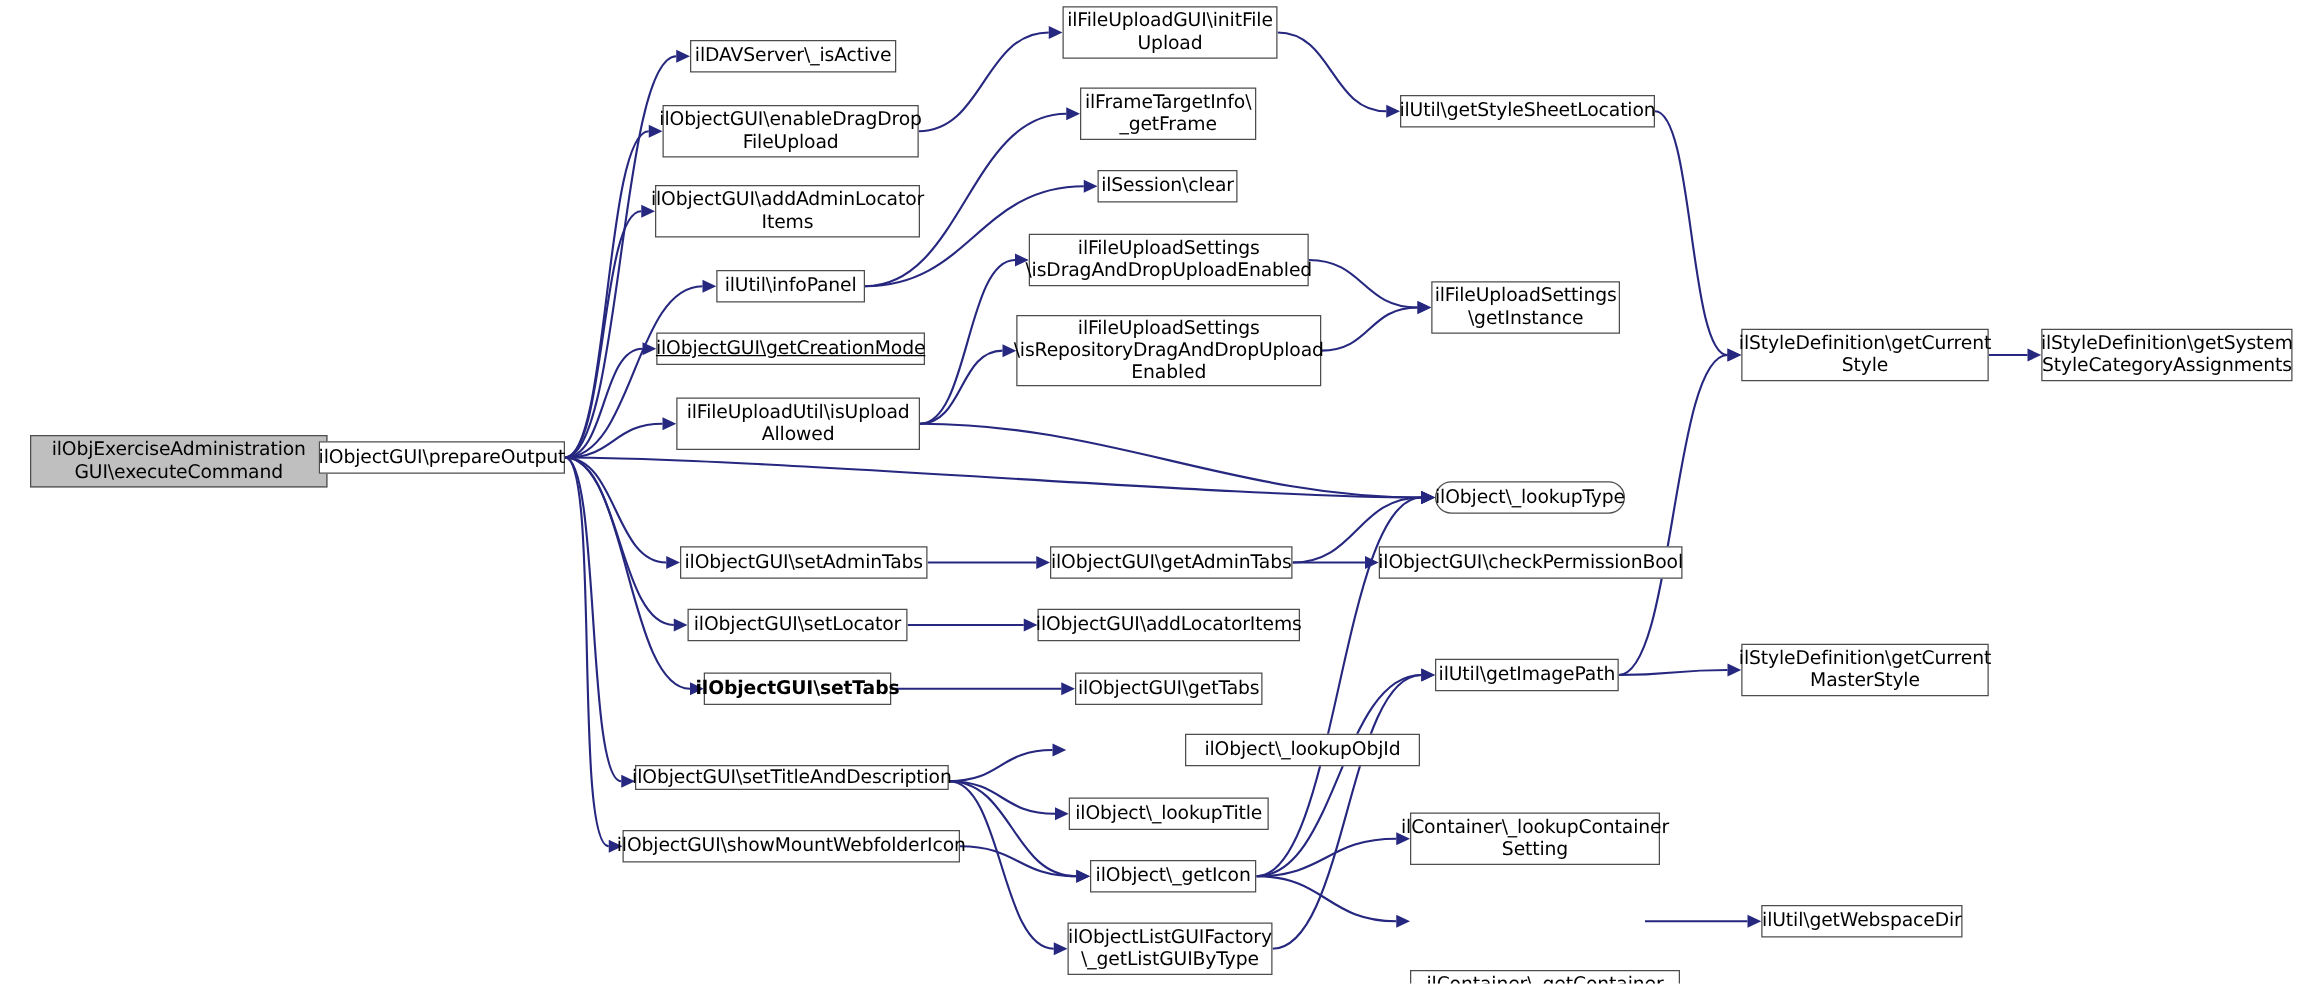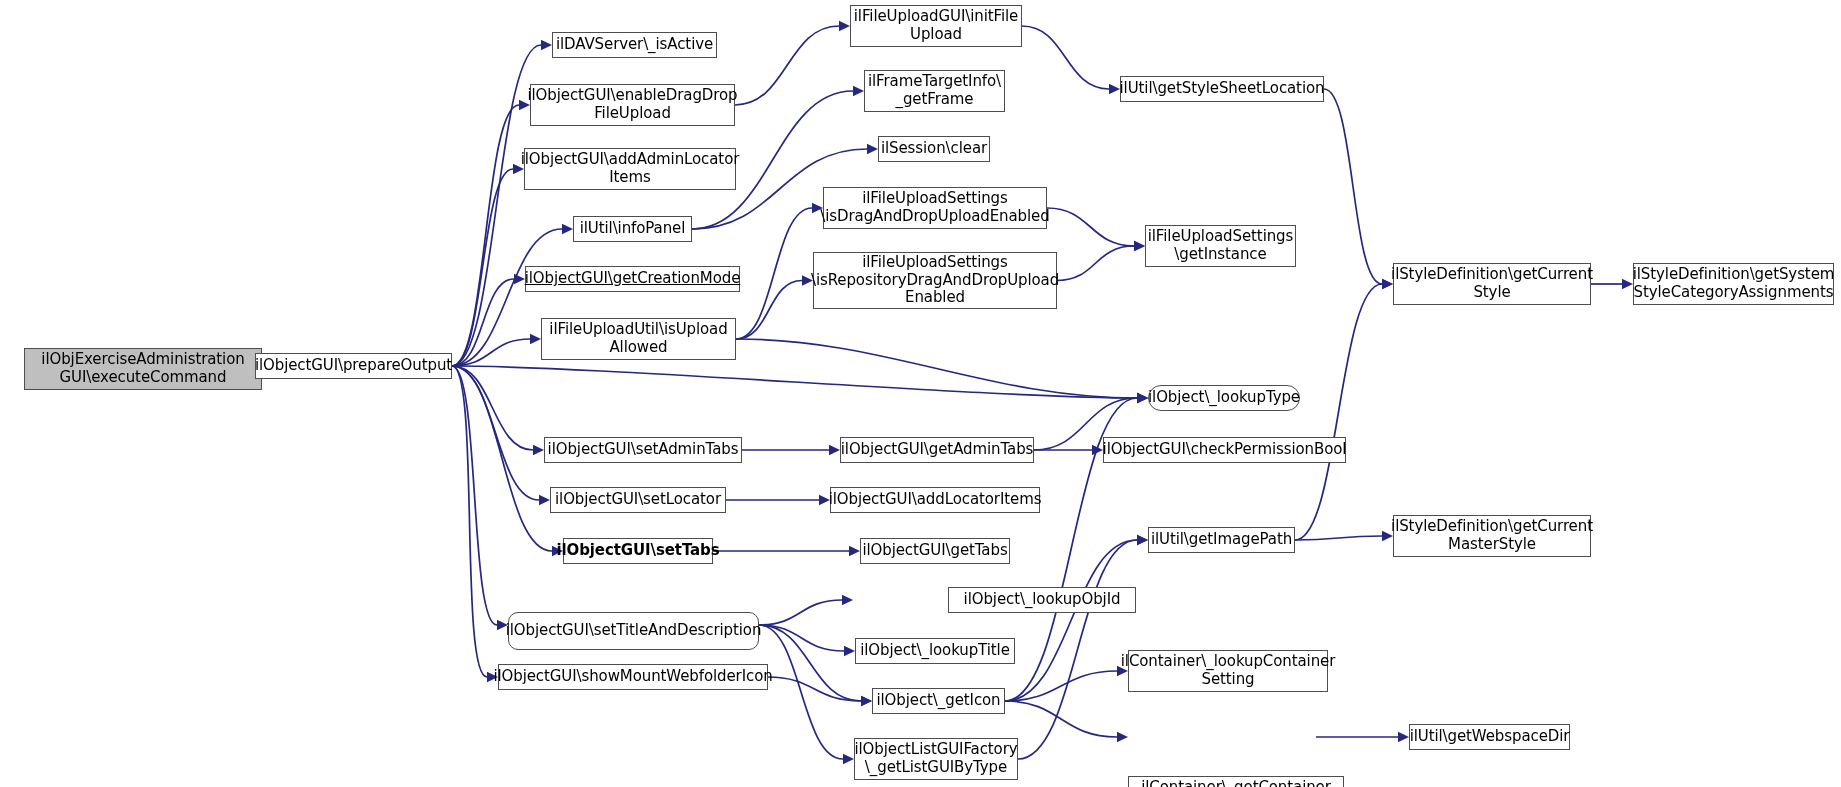--- a/index.html
+++ b/index.html
@@ -153,21 +153,21 @@
 FileUpload</div>
       <div class="gnode" style="left: 524px; top: 148px; width: 212px; height: 42px;">ilObjectGUI\addAdminLocator
 Items</div>
       <div class="gnode" style="left: 573px; top: 216px; width: 119px; height: 26px;">ilUtil\infoPanel</div>
       <div class="gnode" style="left: 525px; top: 266px; width: 215px; height: 26px; text-decoration: underline;">ilObjectGUI\getCreationMode</div>
       <div class="gnode" style="left: 541px; top: 318px; width: 195px; height: 42px;">ilFileUploadUtil\isUpload
 Allowed</div>
       <div class="gnode" style="left: 544px; top: 437px; width: 198px; height: 26px;">ilObjectGUI\setAdminTabs</div>
       <div class="gnode" style="left: 550px; top: 487px; width: 176px; height: 26px;">ilObjectGUI\setLocator</div>
       <div class="gnode" style="left: 563px; top: 538px; width: 150px; height: 26px; font-weight: bold;">ilObjectGUI\setTabs</div>
-      <div class="gnode" style="left: 508px; top: 612px; width: 251px; height: 38px; border-radius: 10px;">ilObjectGUI\setTitleAndDescription</div>
+      <div class="gnode" style="left: 508px; top: 612px; width: 251px; height: 20px;">ilObjectGUI\setTitleAndDescription</div>
       <div class="gnode" style="left: 498px; top: 664px; width: 270px; height: 26px;">ilObjectGUI\showMountWebfolderIcon</div>
       <div class="gnode" style="left: 850px; top: 5px; width: 172px; height: 42px;">ilFileUploadGUI\initFile
 Upload</div>
       <div class="gnode" style="left: 864px; top: 70px; width: 141px; height: 42px;">ilFrameTargetInfo\
 _getFrame</div>
       <div class="gnode" style="left: 878px; top: 136px; width: 112px; height: 26px;">ilSession\clear</div>
       <div class="gnode" style="left: 823px; top: 187px; width: 224px; height: 42px;">ilFileUploadSettings
 \isDragAndDropUploadEnabled</div>
       <div class="gnode" style="left: 813px; top: 252px; width: 244px; height: 57px;">ilFileUploadSettings
 \isRepositoryDragAndDropUpload

